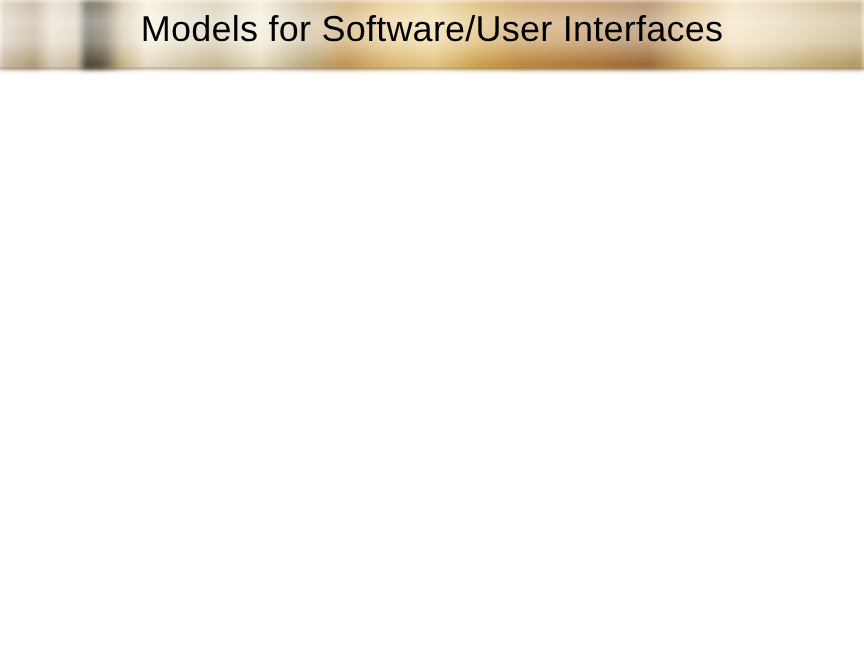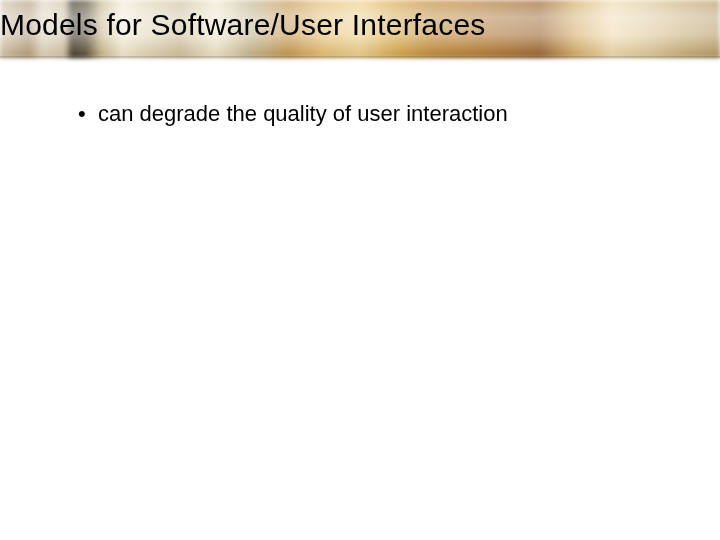--- a/index.html
+++ b/index.html
@@ -42,20 +42,21 @@
     position: absolute;
     top: 56px; left: 0;
     width: 720px; height: 4px;
     background: linear-gradient(to bottom, rgba(0,0,0,0.18), rgba(0,0,0,0));
   }
   .title {
     position: absolute;
     top: 8px;
     left: 0;
     width: 720px;
+    text-align: center;
     font-size: 30px;
     color: #000;
     font-weight: 400;
     letter-spacing: 0.2px;
   }
   .content {
     position: absolute;
     top: 100px;
     left: 56px;
     right: 56px;
@@ -89,15 +90,14 @@
 <body>
 
 <div class="banner"></div>
 <div class="banner-overlay"></div>
 <div class="banner-shadow"></div>
 
 <div class="title">Models for Software/User Interfaces</div>
 
 <div class="content">
   <ul class="bullets">
-    <li>can degrade the quality of user interaction</li>
   </ul>
 </div>
 
 </body></html>

